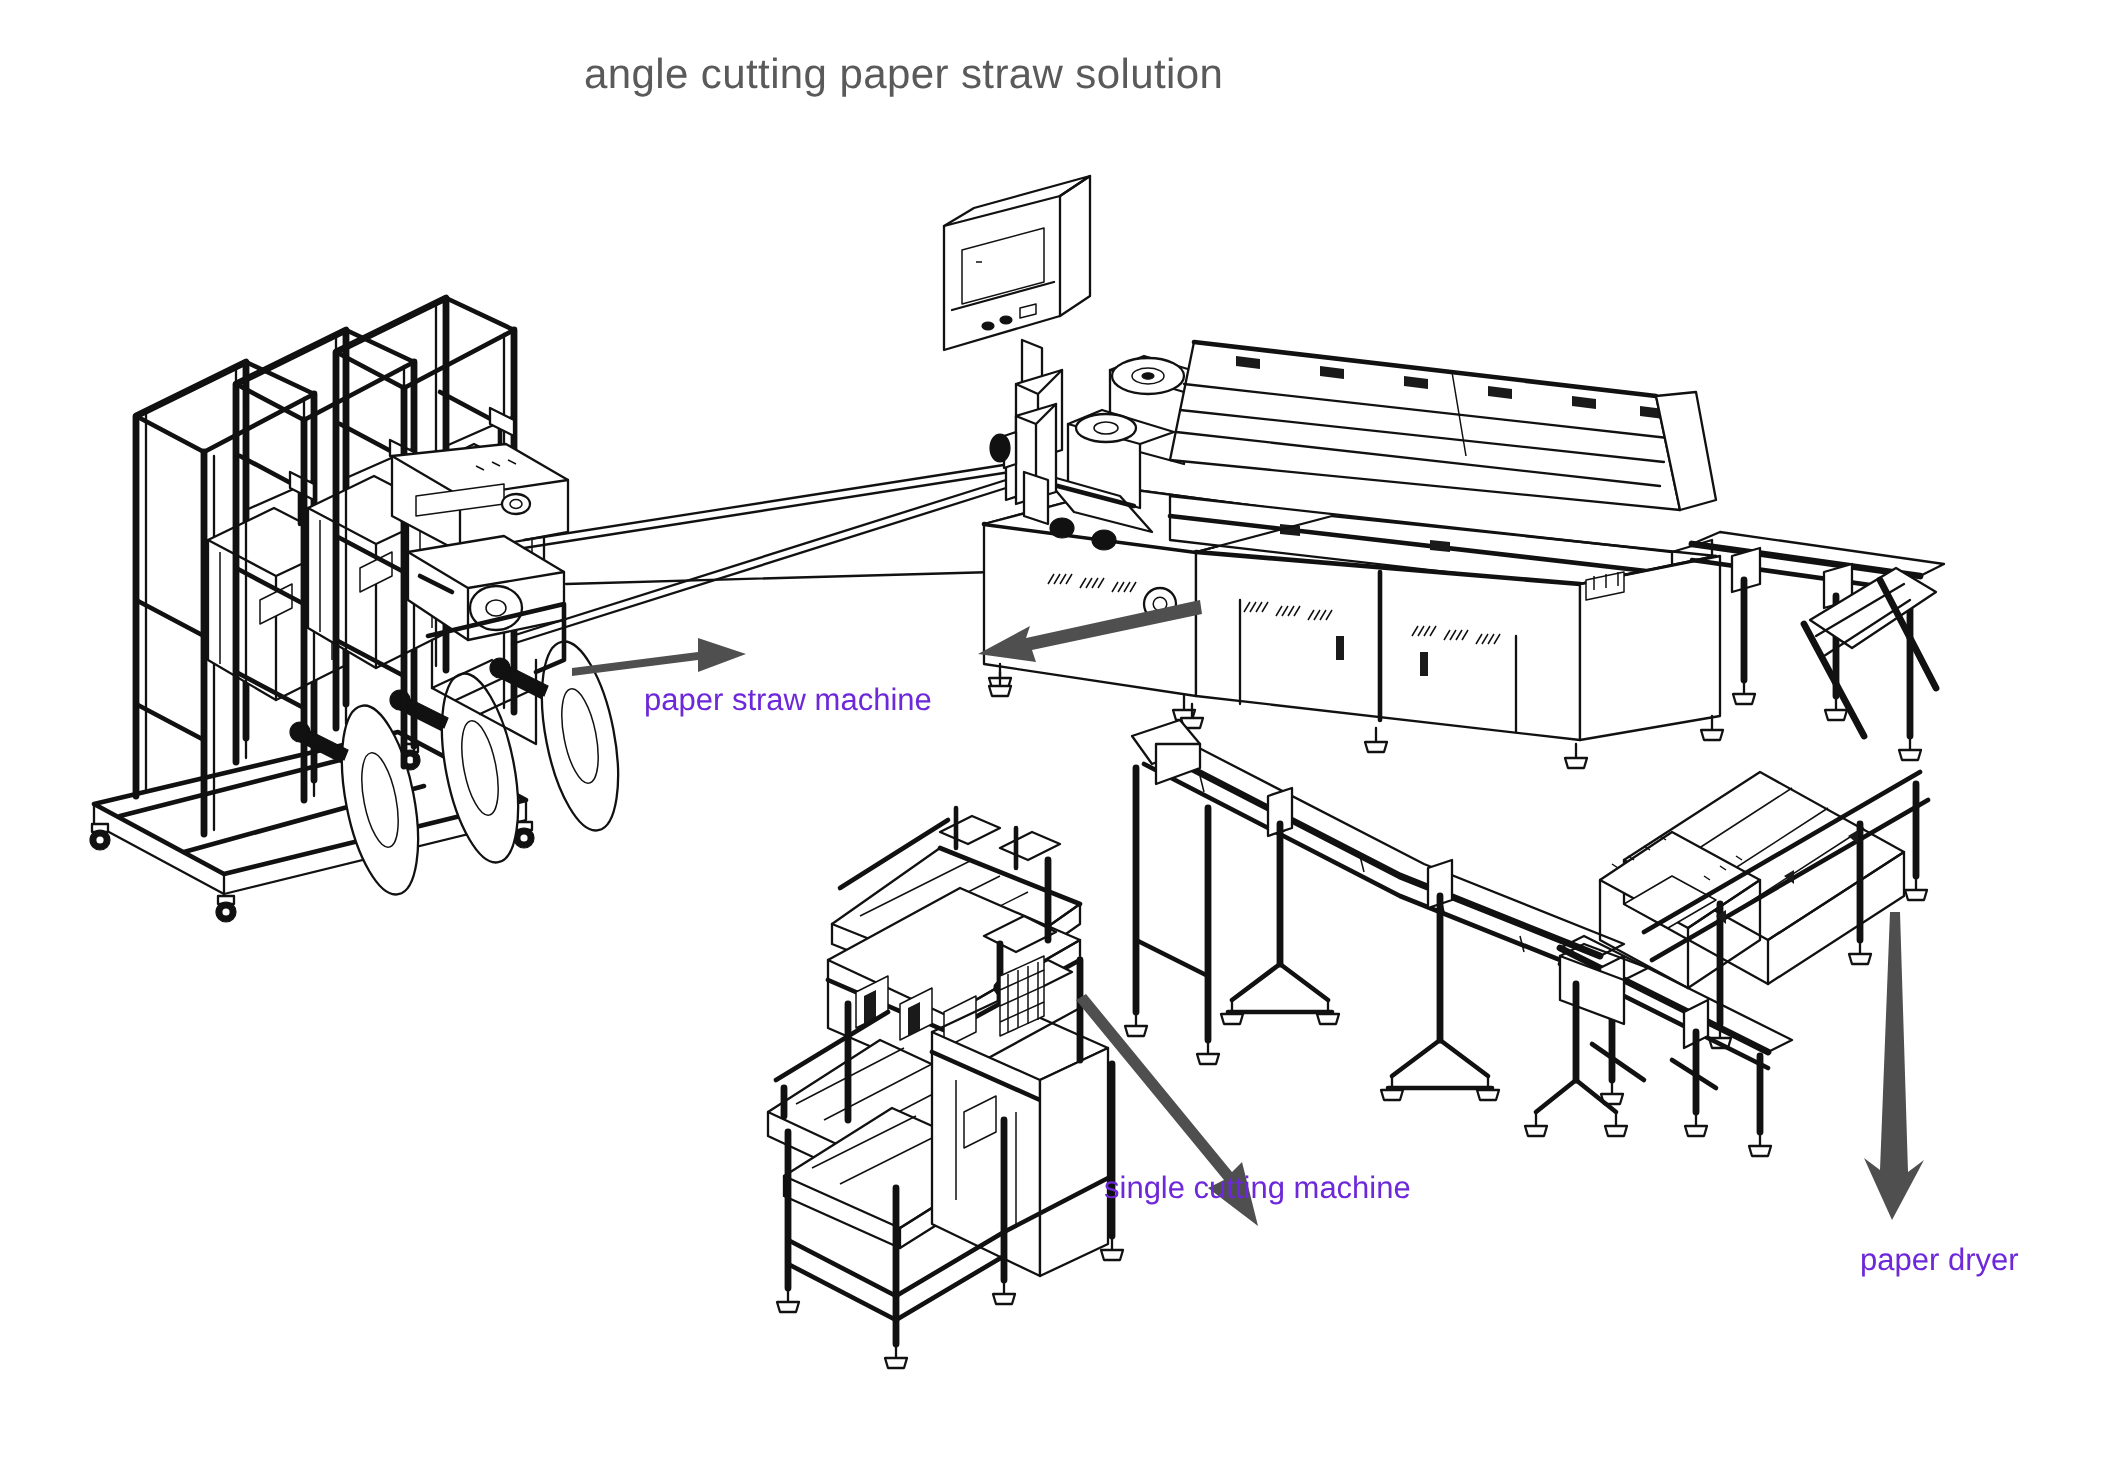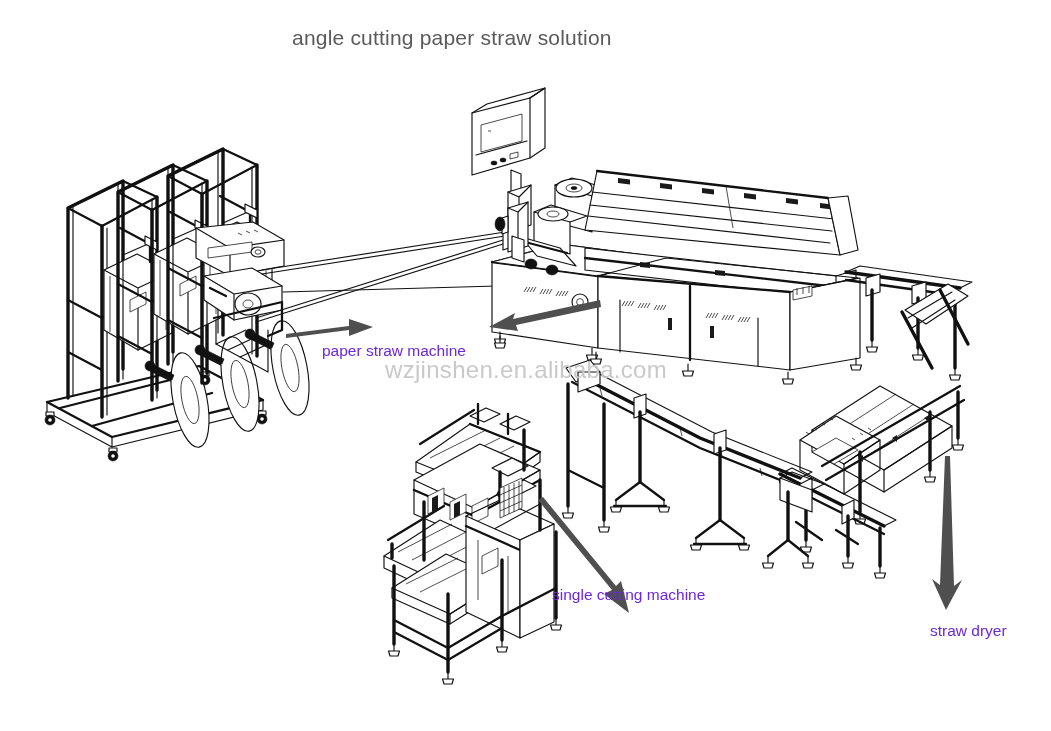--- a/index.html
+++ b/index.html
@@ -532,19 +532,18 @@
       <path class="ar" d="M600 300 L513 319 L515 313 L489 327 L518 331 L516 325 L601 307 Z"></path>
 
       <path class="ar" d="M538 500 L612 590 L604 594 L629 613 L621 581 L616 586 L543 497 Z"></path>
 
       <path class="ar" d="M950 456 L954 586 L962 580 L946 610 L932 579 L940 585 L945 456 Z"></path>
     </g>
   </svg>
 
   <div class="title">angle cutting paper straw solution</div>
 
-  <div class="watermark">wzjinshen.en.alibaba.com</div>
 
   <div class="callout cl-psm">paper straw machine</div>
   <div class="callout cl-scm">single cutting machine</div>
-  <div class="callout cl-sd">straw dryer</div>
+  <div class="callout cl-sd">paper dryer</div>
 
 </div>
 
 </body></html>

